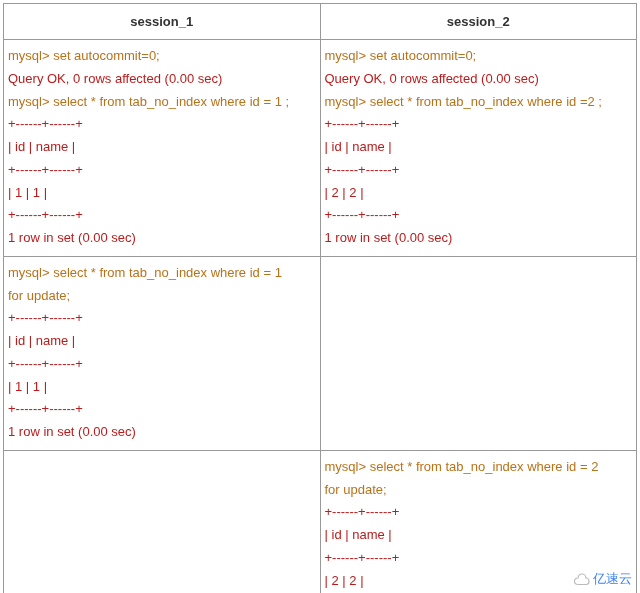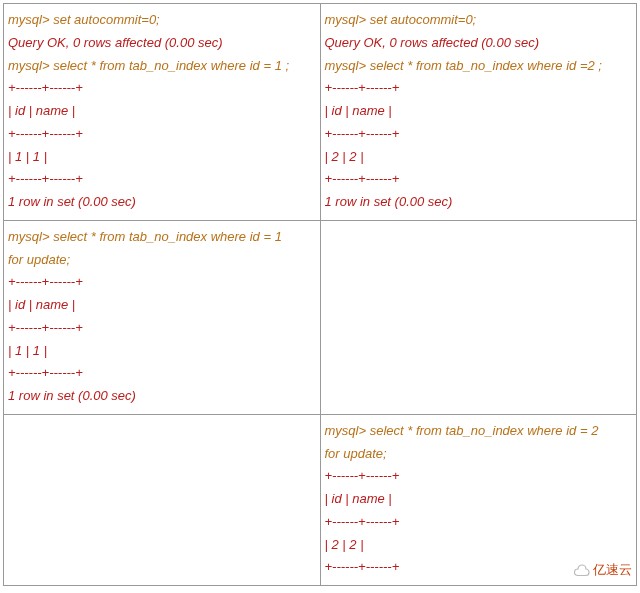--- a/index.html
+++ b/index.html
@@ -24,47 +24,50 @@
       font-weight: bold;
       text-align: center;
       padding: 10px 4px;
       font-size: 13px;
       color: #333;
     }
     td {
       padding: 5px 4px 6px 4px;
       line-height: 1.75;
       font-size: 13px;
-      font-style: italic;
     }
     .cmd {
       color: #b8721a;
     }
     .out {
       color: #b91c1c;
     }
     .watermark {
       position: fixed;
       right: 8px;
-      bottom: 14px;
+      bottom: 5px;
       font-size: 13px;
-      color: #c2410c;
+      color: #3b82f6;
       font-family: sans-serif;
       letter-spacing: 0;
     }
     .watermark svg {
       vertical-align: middle;
       margin-right: 2px;
     }
   </style>
 </head>
 <body>
 
 <table>
   <tbody>
+      <tr>
+    <th>session_1</th>
+    <th>session_2</th>
+  </tr>
   <tr>
     <td>
       <div class="cmd">mysql&gt; set autocommit=0;</div>
       <div class="out">Query OK, 0 rows affected (0.00 sec)</div>
       <div class="cmd">mysql&gt; select * from tab_no_index where id = 1 ;</div>
       <div class="out">+------+------+</div>
       <div class="out">| id      | name |</div>
       <div class="out">+------+------+</div>
       <div class="out">| 1       | 1        |</div>
       <div class="out">+------+------+</div>

